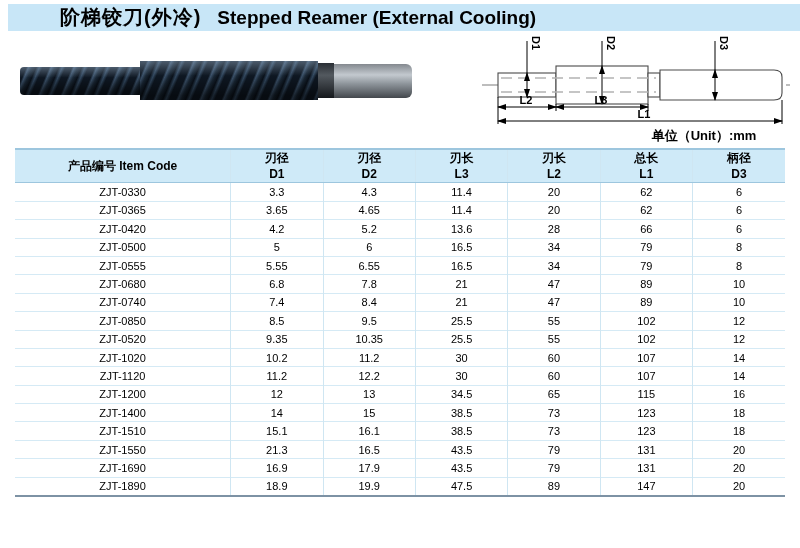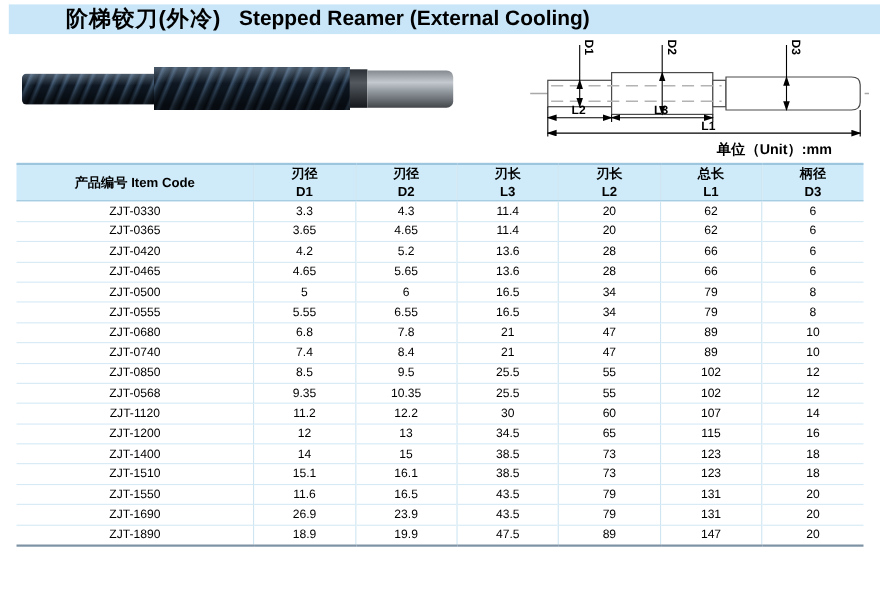--- a/index.html
+++ b/index.html
@@ -183,29 +183,20 @@
       <tr>
         <td>ZJT-0420</td>
         <td>4.2</td>
         <td>5.2</td>
         <td>13.6</td>
         <td>28</td>
         <td>66</td>
         <td>6</td>
       </tr>
       <tr>
-        <td>ZJT-0465</td>
-        <td>4.65</td>
-        <td>5.65</td>
-        <td>13.6</td>
-        <td>28</td>
-        <td>66</td>
-        <td>6</td>
-      </tr>
-      <tr>
         <td>ZJT-0500</td>
         <td>5</td>
         <td>6</td>
         <td>16.5</td>
         <td>34</td>
         <td>79</td>
         <td>8</td>
       </tr>
       <tr>
         <td>ZJT-0555</td>
@@ -237,27 +228,36 @@
       <tr>
         <td>ZJT-0850</td>
         <td>8.5</td>
         <td>9.5</td>
         <td>25.5</td>
         <td>55</td>
         <td>102</td>
         <td>12</td>
       </tr>
       <tr>
-        <td>ZJT-0568</td>
+        <td>ZJT-0520</td>
         <td>9.35</td>
         <td>10.35</td>
         <td>25.5</td>
         <td>55</td>
         <td>102</td>
         <td>12</td>
+      </tr>
+      <tr>
+        <td>ZJT-1020</td>
+        <td>10.2</td>
+        <td>11.2</td>
+        <td>30</td>
+        <td>60</td>
+        <td>107</td>
+        <td>14</td>
       </tr>
       <tr>
         <td>ZJT-1120</td>
         <td>11.2</td>
         <td>12.2</td>
         <td>30</td>
         <td>60</td>
         <td>107</td>
         <td>14</td>
       </tr>
@@ -283,31 +283,31 @@
         <td>ZJT-1510</td>
         <td>15.1</td>
         <td>16.1</td>
         <td>38.5</td>
         <td>73</td>
         <td>123</td>
         <td>18</td>
       </tr>
       <tr>
         <td>ZJT-1550</td>
-        <td>11.6</td>
+        <td>21.3</td>
         <td>16.5</td>
         <td>43.5</td>
         <td>79</td>
         <td>131</td>
         <td>20</td>
       </tr>
       <tr>
         <td>ZJT-1690</td>
-        <td>26.9</td>
-        <td>23.9</td>
+        <td>16.9</td>
+        <td>17.9</td>
         <td>43.5</td>
         <td>79</td>
         <td>131</td>
         <td>20</td>
       </tr>
       <tr>
         <td>ZJT-1890</td>
         <td>18.9</td>
         <td>19.9</td>
         <td>47.5</td>

